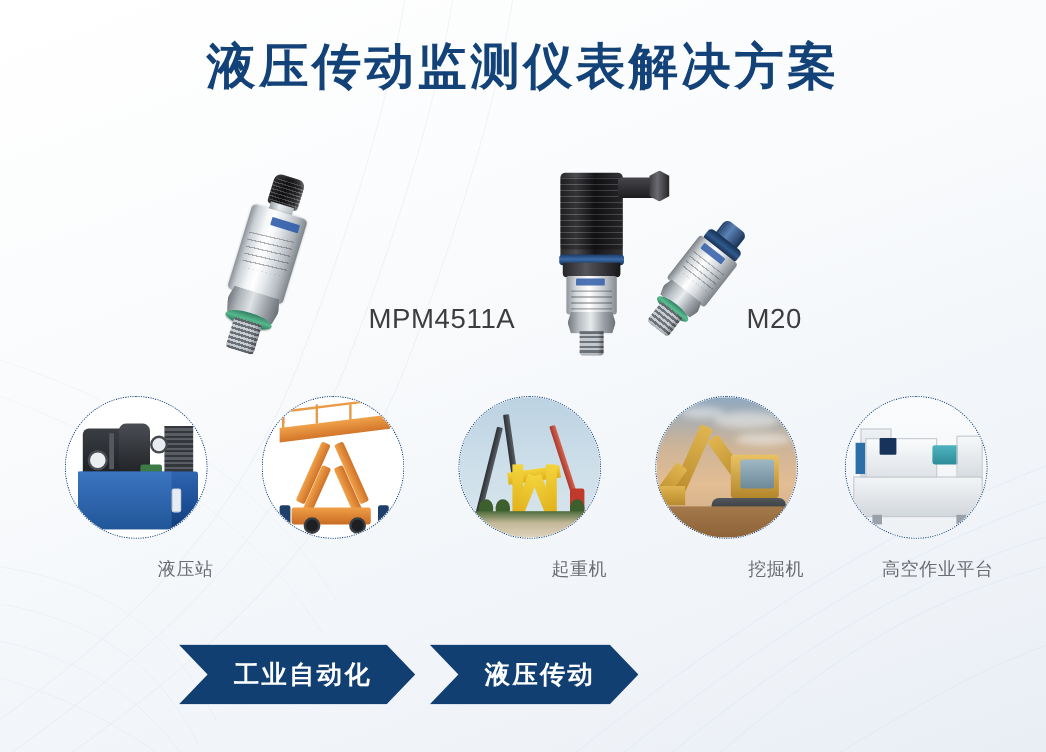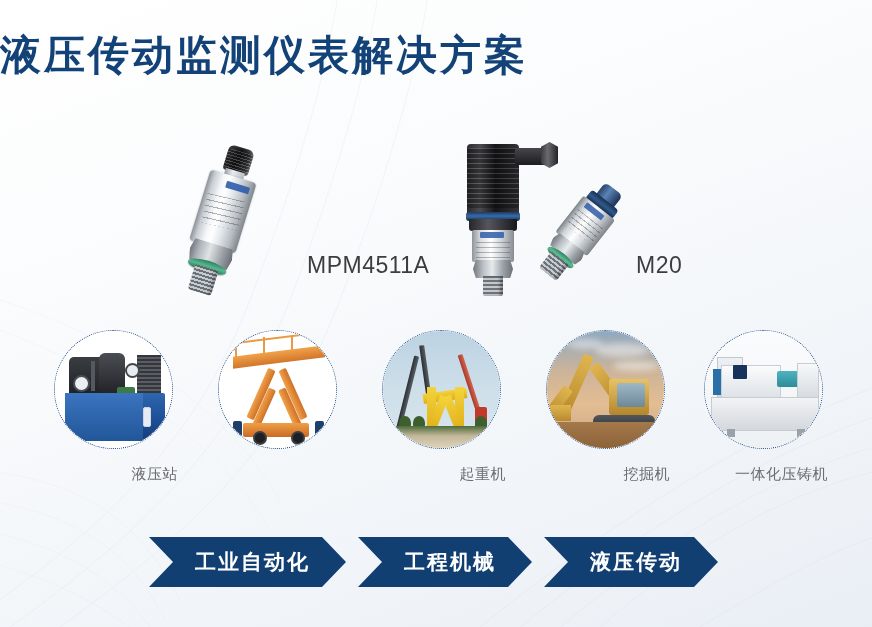--- a/index.html
+++ b/index.html
@@ -29,20 +29,21 @@
     opacity: 0.55;
   }
   .bg-texture svg { width: 100%; height: 100%; display: block; }
 
   
   .title-wrap {
     position: absolute;
     top: 30px;
     left: 0;
     width: 872px;
+    text-align: center;
   }
   .main-title {
     font-size: 41px;
     font-weight: bold;
     letter-spacing: 3px;
     color: #124277;
     line-height: 1.25;
     white-space: nowrap;
   }
 
@@ -58,21 +59,21 @@
   .product-group { position: absolute; }
 
   .product-label {
     position: absolute;
     font-size: 23px;
     color: #3d3d3d;
     letter-spacing: 0.5px;
     white-space: nowrap;
   }
   #label-mpm { left: 307px; top: 140px; }
-  #label-m20 { left: 636px; top: 140px; }
+  #label-m20 { left: 622px; top: 140px; }
 
   
   #sensor-mpm { left: 205px; top: 18px; width: 110px; height: 160px; }
   .mpm-body { position: absolute; transform: rotate(17deg); transform-origin: 50% 50%; }
 
   .mpm-cap {
     position: absolute; left: 28px; top: 6px;
     width: 26px; height: 26px; border-radius: 6px 6px 3px 3px;
     background: linear-gradient(100deg,#3a3a3c 0%, #141416 45%, #4a4a4d 100%);
     box-shadow: inset -2px 0 3px rgba(255,255,255,.25);
@@ -614,30 +615,27 @@
           <div class="dcm-blue"></div>
           <div class="dcm-body"></div>
           <div class="dcm-panel"></div>
           <div class="dcm-teal"></div>
           <div class="dcm-right"></div>
           <div class="dcm-base"></div>
           <div class="dcm-foot" style="left:22px;"></div>
           <div class="dcm-foot" style="left:92px;"></div>
         </div>
       </div>
-      <div class="app-label">一体化压铸机</div>
+      <div class="app-label">高空作业平台</div>
     </div>
 
   </div>
 
   <div class="chevrons">
     <div class="chev">
       <span>工业自动化</span>
     </div>
     <div class="chev">
-      <span>工程机械</span>
-    </div>
-    <div class="chev">
       <span>液压传动</span>
     </div>
   </div>
 
 </div>
 
 </body></html>

